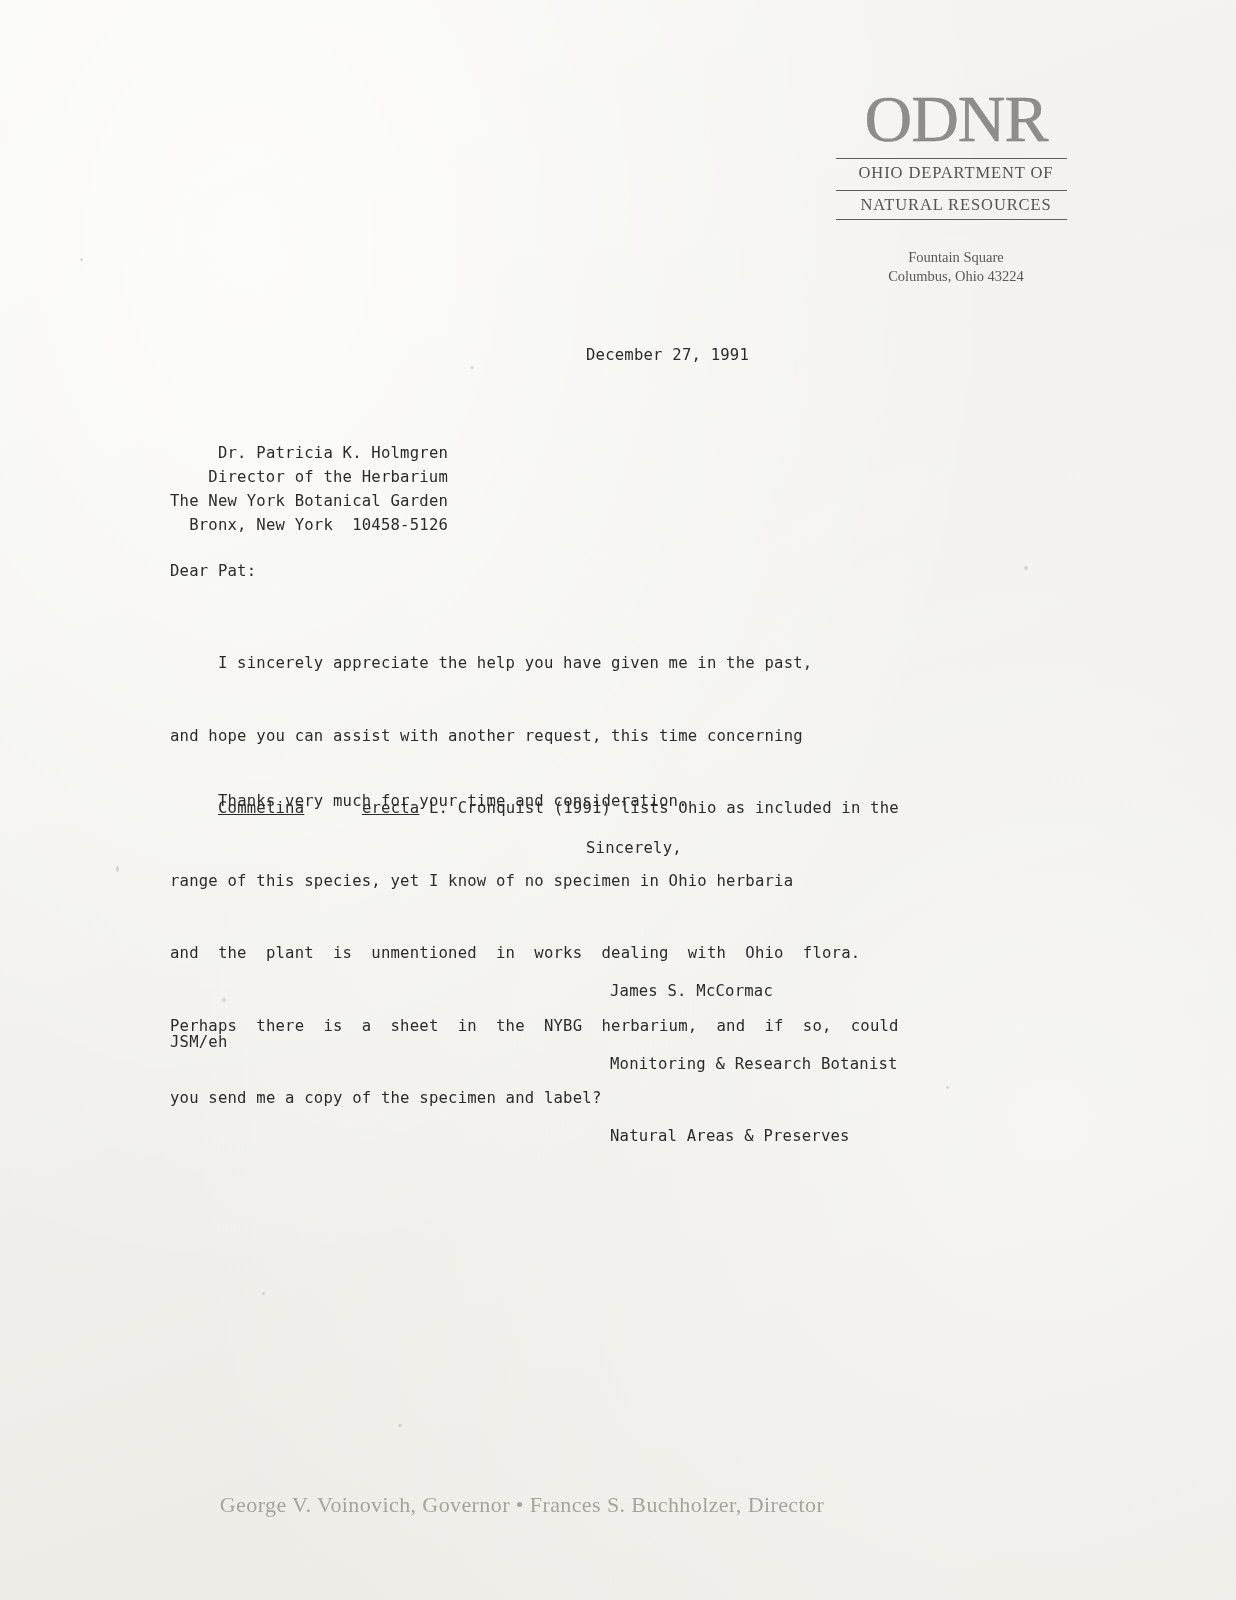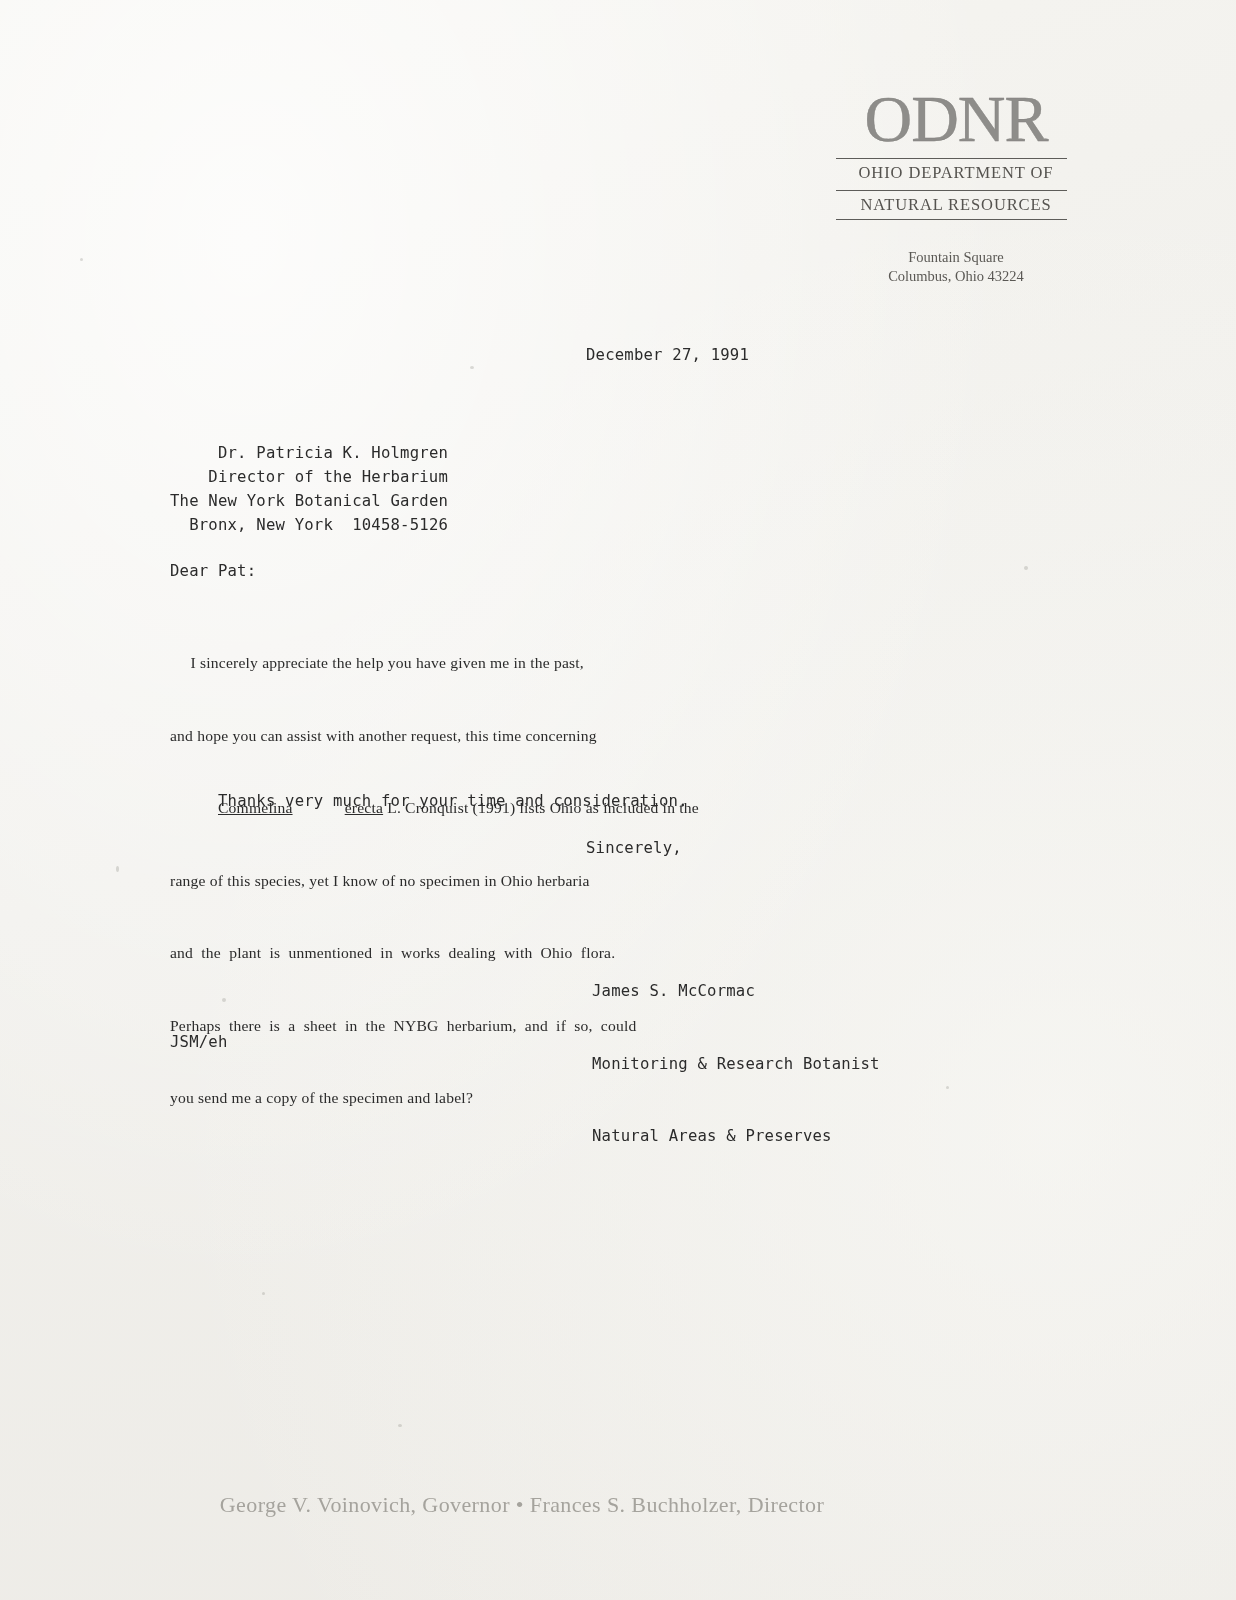--- a/index.html
+++ b/index.html
@@ -101,35 +101,35 @@
     position: absolute;
     left: 170px;
     top: 559px;
   }
   .para1 {
     position: absolute;
     left: 170px;
     top: 603px;
     width: 806px;
   }
-  .para1 .ln { display: block; white-space: pre; font-family: Liberation Serif, serif; }
+  .para1 .ln { display: block; white-space: pre; }
   .u { text-decoration: underline; margin-left: 48px; }
   .para2 {
     position: absolute;
     left: 170px;
     top: 789px;
   }
   .closing {
     position: absolute;
     left: 586px;
     top: 836px;
   }
   .signblock {
     position: absolute;
-    left: 592px;
+    left: 610px;
     top: 931px;
   }
   .initials {
     position: absolute;
     left: 170px;
     top: 1030px;
   }
 
   
   .footer {

